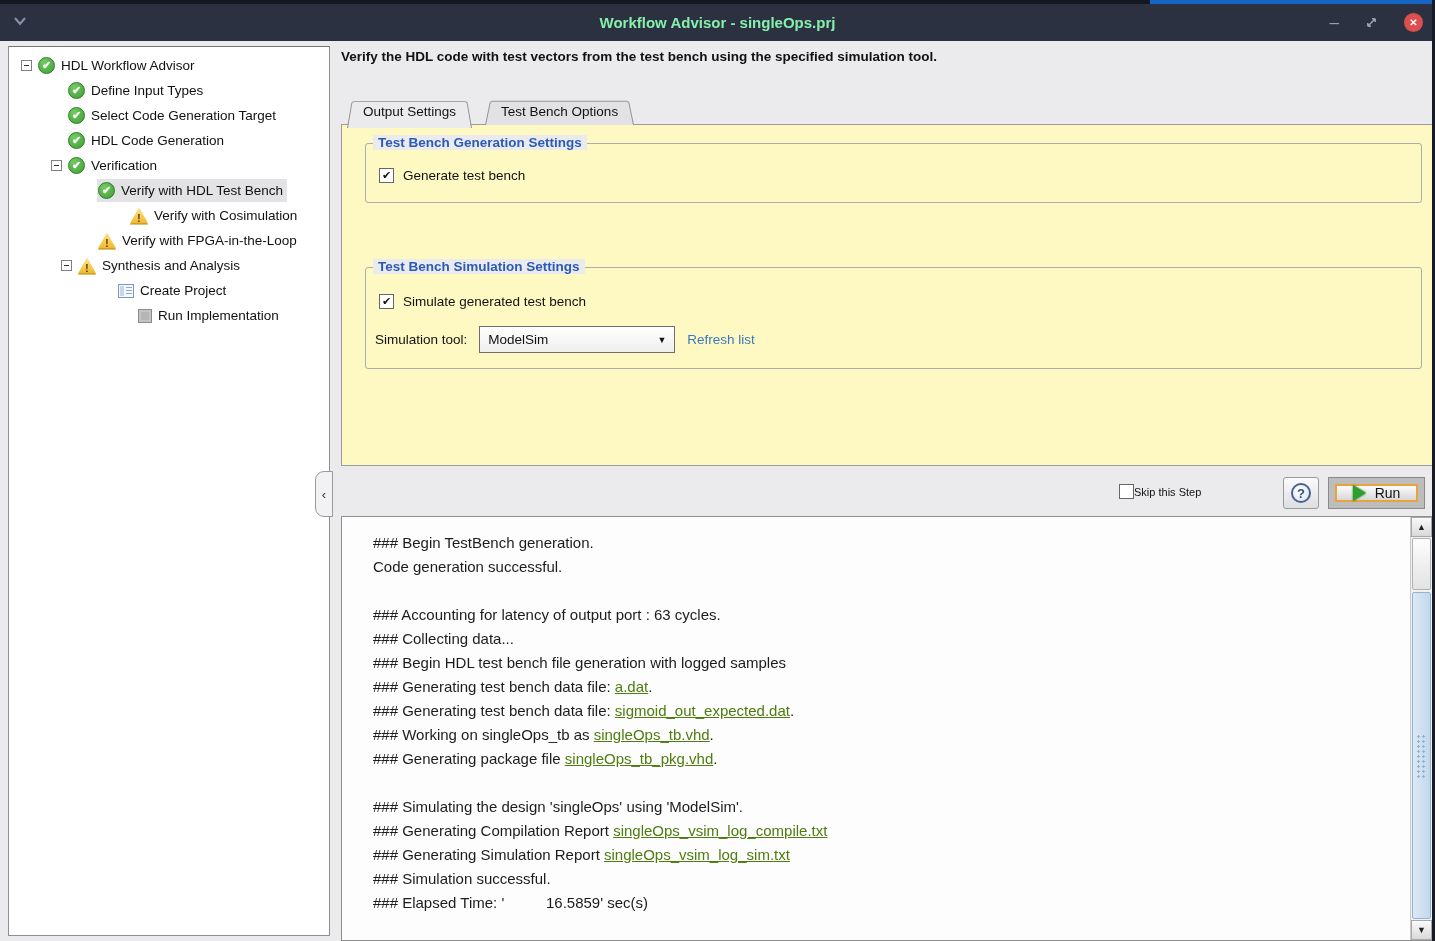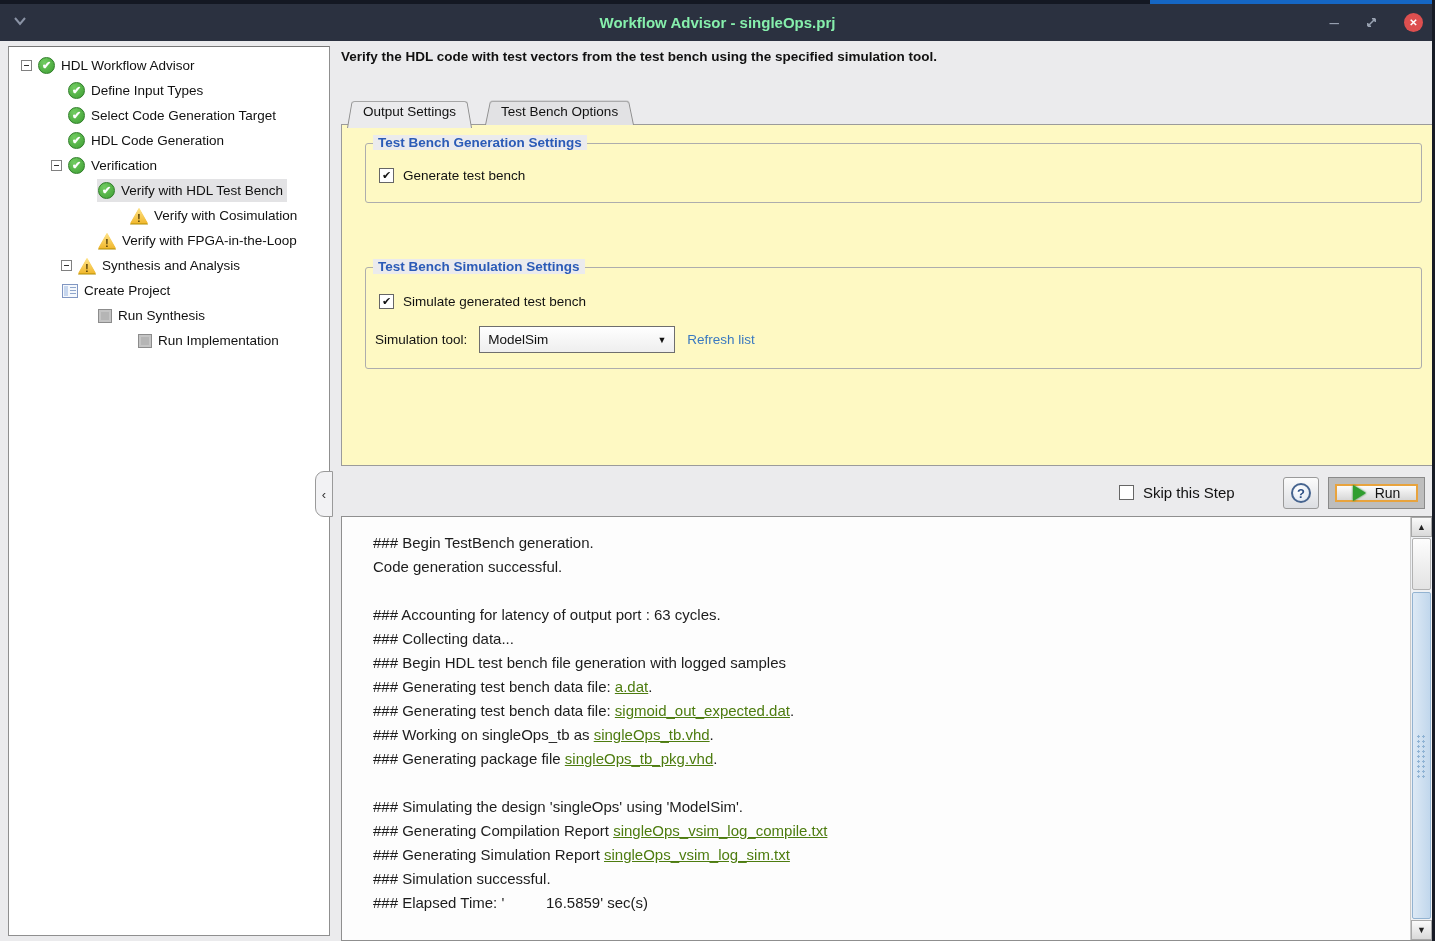--- a/index.html
+++ b/index.html
@@ -76,21 +76,21 @@
   .g2 .cbrow { top:26px; }
   .cb { width:15px; height:15px; background:#fff; border:1px solid #666; display:flex; align-items:center;
         justify-content:center; font-size:11px; color:#111; flex:none; }
   .simrow { position:absolute; left:9px; top:58px; display:flex; align-items:center; gap:12px; font-size:13.5px; }
   .dropdown { width:196px; height:27px; border:1px solid #6e6e6e; background:linear-gradient(#ffffff,#eeeeee);
               display:flex; align-items:center; justify-content:space-between; padding:0 8px; }
   .dd-arrow { font-size:9px; color:#111; }
   .link { color:#3a79c0; }
 
   
-  .skiprow { position:absolute; left:1119px; top:484px; display:flex; align-items:center; gap:9px; font-size:15px; }
+  .skiprow { position:absolute; left:1119px; top:484px; display:flex; align-items:center; font-size:11px; }
   .help-btn { position:absolute; left:1283px; top:477px; width:36px; height:32px; border:1px solid #9a9a9a;
               border-radius:3px; background:linear-gradient(#fbfbfb,#dcdee2);
               display:flex; align-items:center; justify-content:center; }
   .help-circle { width:20px; height:20px; border-radius:50%; background:radial-gradient(circle at 35% 30%,#ffffff,#dbe4f0);
                  border:2px solid #46648f; color:#2c4f85; font-size:13px; font-weight:bold;
                  display:flex; align-items:center; justify-content:center; }
   .run-btn { position:absolute; left:1328px; top:477px; width:97px; height:32px; background:#bdbdbd;
              border:1px solid #8a8a8a; padding:6px; }
   .run-inner { width:100%; height:100%; border:2px solid #e8a33d; background:linear-gradient(#fcfcfc,#d7d7d7);
                display:flex; align-items:center; justify-content:center; gap:9px; font-size:14px; }
@@ -196,32 +196,25 @@
         <span>Verify with FPGA-in-the-Loop</span>
       </span>
     </div>
     <div class="tree-row" style="padding-left: 52px;">
       <span class="expander"></span>
       <span class="row-inner">
         <span class="ticon icn-warning"></span>
         <span>Synthesis and Analysis</span>
       </span>
     </div>
-    <div class="tree-row" style="padding-left: 36px;">
+    <div class="tree-row" style="padding-left: 92px;">
       <span class="exp-spacer"></span>
       <span class="row-inner">
         <span class="ticon icn-project"></span>
         <span>Create Project</span>
-      </span>
-    </div>
-    <div class="tree-row" style="padding-left: 72px;">
-      <span class="exp-spacer"></span>
-      <span class="row-inner">
-        <span class="ticon icn-square"></span>
-        <span>Run Synthesis</span>
       </span>
     </div>
     <div class="tree-row" style="padding-left: 112px;">
       <span class="exp-spacer"></span>
       <span class="row-inner">
         <span class="ticon icn-square"></span>
         <span>Run Implementation</span>
       </span>
     </div>
   </div>

